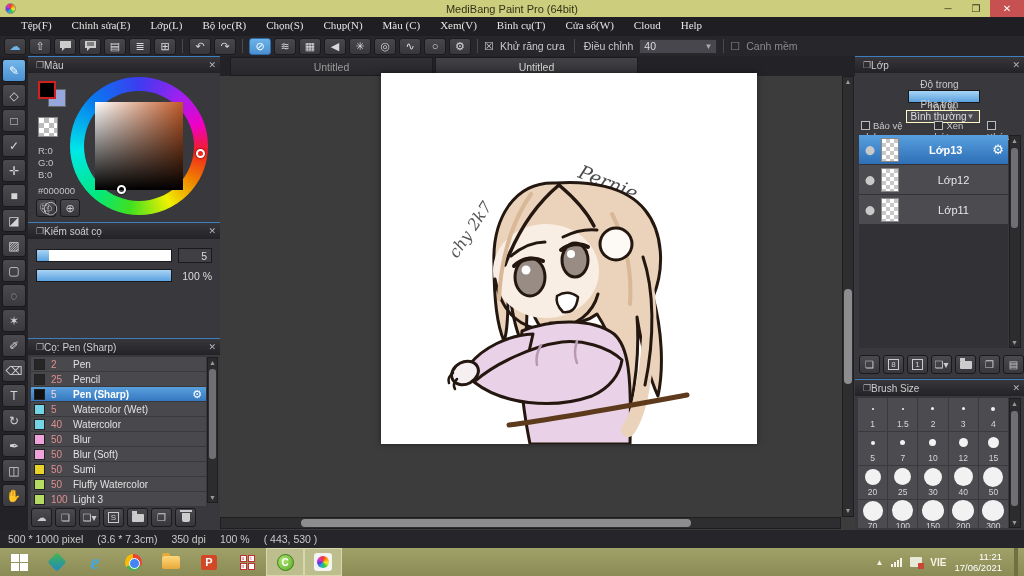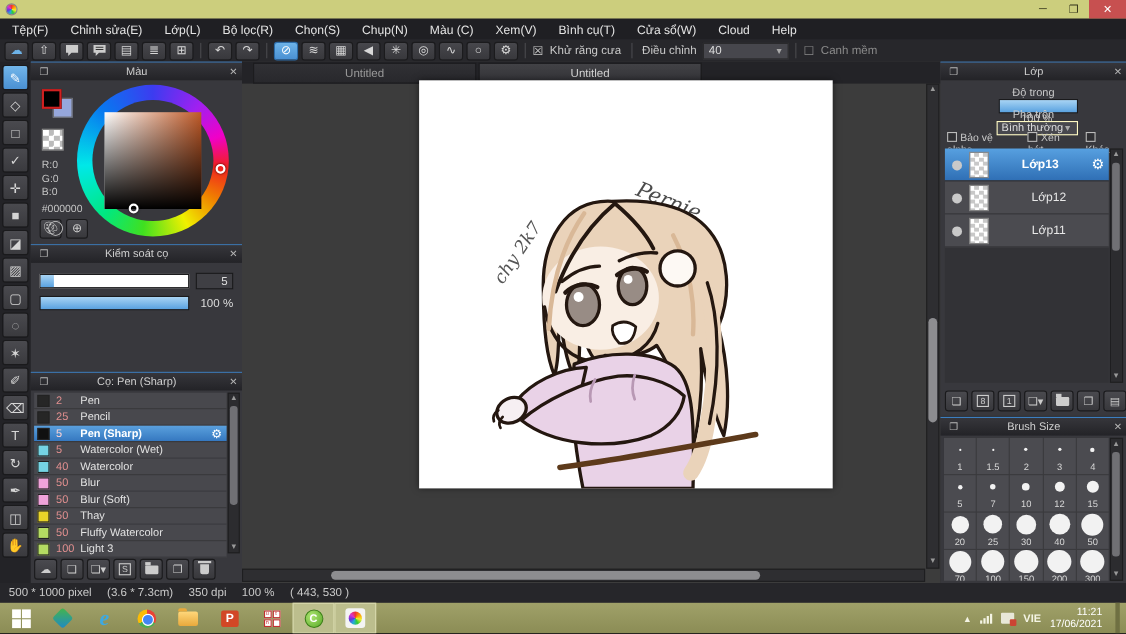--- a/index.html
+++ b/index.html
@@ -14,21 +14,21 @@
     background:#ccce7d; color:#33331a; display:flex; align-items:center; }
   #titlebar .appico { width:11px; height:11px; border-radius:50%; margin:0 5px;
     background:conic-gradient(#e33,#f90,#ee3,#3c3,#2ad,#63d,#d3c,#e33); border:1px solid #888; }
   #titlebar .ttl { position:absolute; left:0; right:0; text-align:center; font-size:11px; }
   #titlebar .wctrl { margin-left:auto; display:flex; height:17px; }
   #titlebar .wbtn { width:28px; height:17px; display:flex; align-items:center; justify-content:center;
     font-size:10px; color:#33331a; }
   #titlebar .wbtn.close { background:#c75050; color:#fff; width:34px; }
   
   #menubar { position:absolute; left:0; top:17px; width:1024px; height:19px;
-    background:#1f1f23; display:flex; align-items:flex-end; gap:2px; padding-left:2px; }
+    background:#1f1f23; display:flex; align-items:flex-start; gap:2px; padding-left:12px;font-family:Liberation Serif, serif; }
   #menubar span { padding:2px 9px; color:#e4e4e4; font-size:11px; cursor:default; }
   
   #toolbar { position:absolute; left:0; top:36px; width:1024px; height:20px;
     background:#27272b; display:flex; align-items:center; padding-left:4px; gap:3px; }
   .tbtn { width:22px; height:17px; background:linear-gradient(#47474c,#38383c);
     border:1px solid #1b1b1d; border-radius:3px; display:flex; align-items:center; justify-content:center;
     color:#d8d8d8; font-size:11px; line-height:1; }
   .tbtn.sel { background:linear-gradient(#6db3e8,#4a90d2); color:#fff; border-color:#2d6ca8; }
   .tbtn svg { display:block; }
   .tsep { width:1px; height:14px; background:#4a4a4e; margin:0 3px; }
@@ -42,21 +42,21 @@
   #toolstrip { position:absolute; left:0; top:56px; width:28px; height:474px; background:#232327;
     display:flex; flex-direction:column; align-items:center; padding-top:3px; gap:2px; }
   .tool { width:24px; height:23px; background:linear-gradient(#4a4a4f,#3a3a3e);
     border:1px solid #1a1a1c; border-radius:3px; display:flex; align-items:center; justify-content:center;
     color:#d5d5d5; font-size:12px; line-height:1; }
   .tool.sel { background:linear-gradient(#72b6ea,#4a90d2); color:#fff; }
   
   .panel { position:absolute; background:#38383d; border-top:1px solid #3c7ebf; }
   .phead { height:16px; background:linear-gradient(#36363b,#232327); display:flex; align-items:center;
     padding:0 4px; }
-  .phead .pt { flex:1; text-align:center; font-size:10px; color:#cfcfcf; }
+  .phead .pt { flex:1; font-size:10px; color:#cfcfcf; }
   .phead .pico { color:#b5b5b5; font-size:9px; margin-left:4px; }
   
   #colorpanel .body { position:relative; height:149px; }
   .fg { position:absolute; left:10px; top:8px; width:18px; height:18px; background:#000;
     border:2px solid #d02020; z-index:2; }
   .bg2 { position:absolute; left:20px; top:16px; width:18px; height:18px; background:#96a7dc; border:1px solid #666; }
   .transw { position:absolute; left:10px; top:44px; width:20px; height:20px; border:1px solid #888;
     background:conic-gradient(#bbb 25%,#fff 0 50%,#bbb 0 75%,#fff 0); background-size:10px 10px; }
   .rgbtxt { position:absolute; left:10px; top:72px; color:#c5c5c5; font-size:9.5px; line-height:1.25; }
   .hextxt { position:absolute; left:10px; top:112px; color:#c5c5c5; font-size:9.5px; }
@@ -178,20 +178,21 @@
   #clock { text-align:right; font-size:9.5px; line-height:1.2; color:#fff; }
   .deskstrip { width:4px; height:28px; background:#6f7042; margin-left:4px; }
 </style>
 </head>
 <body>
 
 <div id="app">
 
   <div id="titlebar">
     <div class="appico"></div>
+    <span class="ttl">MediBang Paint Pro (64bit)</span>
     <div class="wctrl">
       <div class="wbtn">─</div>
       <div class="wbtn">❐</div>
       <div class="wbtn close">✕</div>
     </div>
   </div>
 
   <div id="menubar">
     <span>Tệp(F)</span>
     <span>Chỉnh sửa(E)</span>
@@ -355,21 +356,21 @@
           <span class="bnm">Blur</span>
         </div>
       <div class="brow">
           <span class="sw" style="background: rgb(240, 162, 218);"></span>
           <span class="bsz">50</span>
           <span class="bnm">Blur (Soft)</span>
         </div>
       <div class="brow">
           <span class="sw" style="background: rgb(232, 212, 40);"></span>
           <span class="bsz">50</span>
-          <span class="bnm">Thay</span>
+          <span class="bnm">Sumi</span>
         </div>
       <div class="brow">
           <span class="sw" style="background: rgb(180, 220, 98);"></span>
           <span class="bsz">50</span>
           <span class="bnm">Fluffy Watercolor</span>
         </div>
       <div class="brow">
           <span class="sw" style="background: rgb(180, 220, 98);"></span>
           <span class="bsz">100</span>
           <span class="bnm">Light 3</span>

